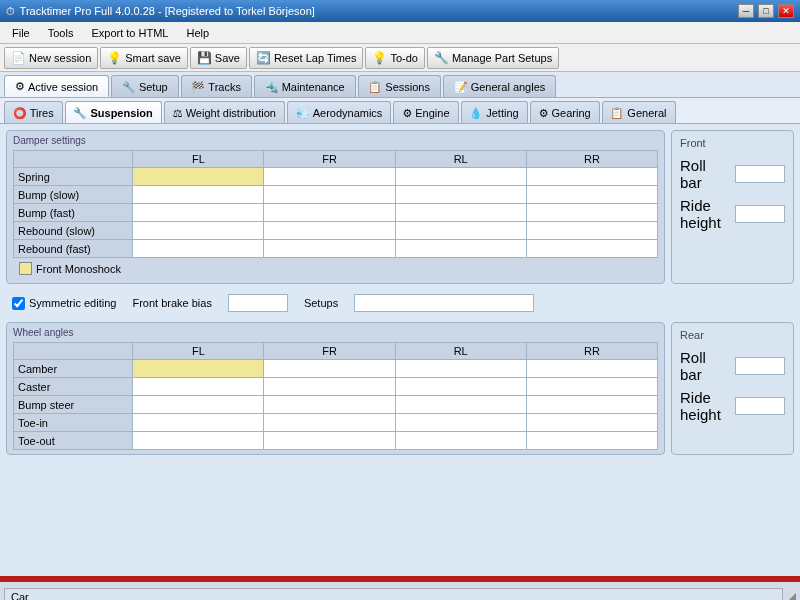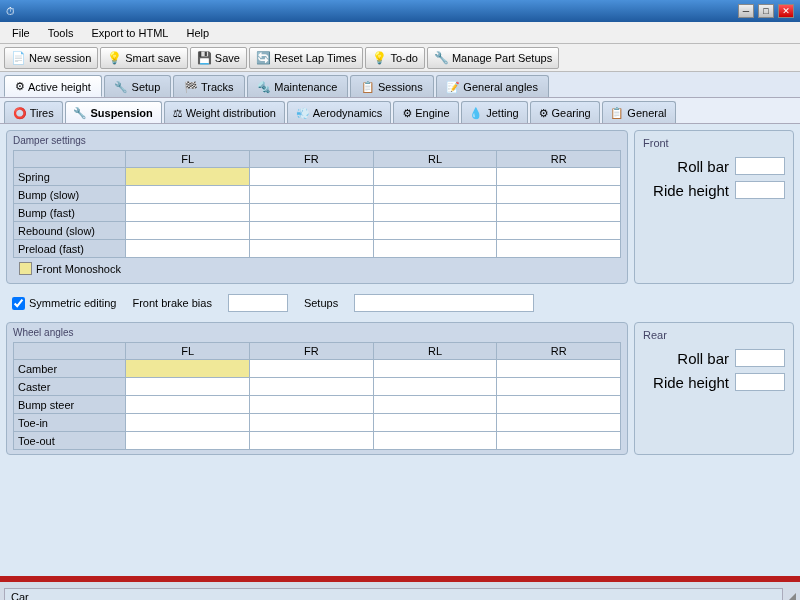--- a/index.html
+++ b/index.html
@@ -155,21 +155,21 @@
     }
 
     .left-panels {
       flex: 1;
       display: flex;
       flex-direction: column;
       gap: 6px;
       border-radius: 19px;
     }
     .right-panel {
-      width: 160px;
+      width: 123px;
       display: flex;
       flex-direction: column;
       gap: 6px;
     }
 
     
     .data-table {
       width: 100%;
       border-collapse: collapse;
       font-size: 11px;
@@ -313,20 +313,21 @@
     }
 
     .tab-icon { font-size: 12px; }
   </style>
 </head>
 <body>
 
 <div id="title-bar">
   <div id="title-bar-left">
     <span>⏱</span>
+    <span>Tracktimer Pro Full 4.0.0.28  -  [Registered to Torkel Börjeson]</span>
   </div>
   <div id="title-bar-right">
     <div class="title-btn">─</div>
     <div class="title-btn">□</div>
     <div class="title-btn close">✕</div>
   </div>
 </div>
 
 <div id="menu-bar">
   <span class="menu-item">File</span>
@@ -358,21 +359,21 @@
   </button>
   <button class="toolbar-btn">
     <span class="tab-icon">🔧</span>
     <span>Manage Part Setups</span>
   </button>
 </div>
 
 <div id="tab-bar-1">
   <div class="tab1 active">
     <span>⚙</span>
-    <span>Active height</span>
+    <span>Active session</span>
   </div>
   <div class="tab1">
     <span>🔧</span>
     <span>Setup</span>
   </div>
   <div class="tab1">
     <span>🏁</span>
     <span>Tracks</span>
   </div>
   <div class="tab1">
@@ -463,21 +464,21 @@
               <td><input type="text" style=""></td>
             </tr>
             <tr>
               <td>Rebound (slow)</td>
               <td><input type="text" style=""></td>
               <td><input type="text" style=""></td>
               <td><input type="text" style=""></td>
               <td><input type="text" style=""></td>
             </tr>
             <tr>
-              <td>Preload (fast)</td>
+              <td>Rebound (fast)</td>
               <td><input type="text" style=""></td>
               <td><input type="text" style=""></td>
               <td><input type="text" style=""></td>
               <td><input type="text" style=""></td>
             </tr>
           </tbody>
         </table>
 
         <div class="monoshock-row">
           <label class="monoshock-checkbox">

